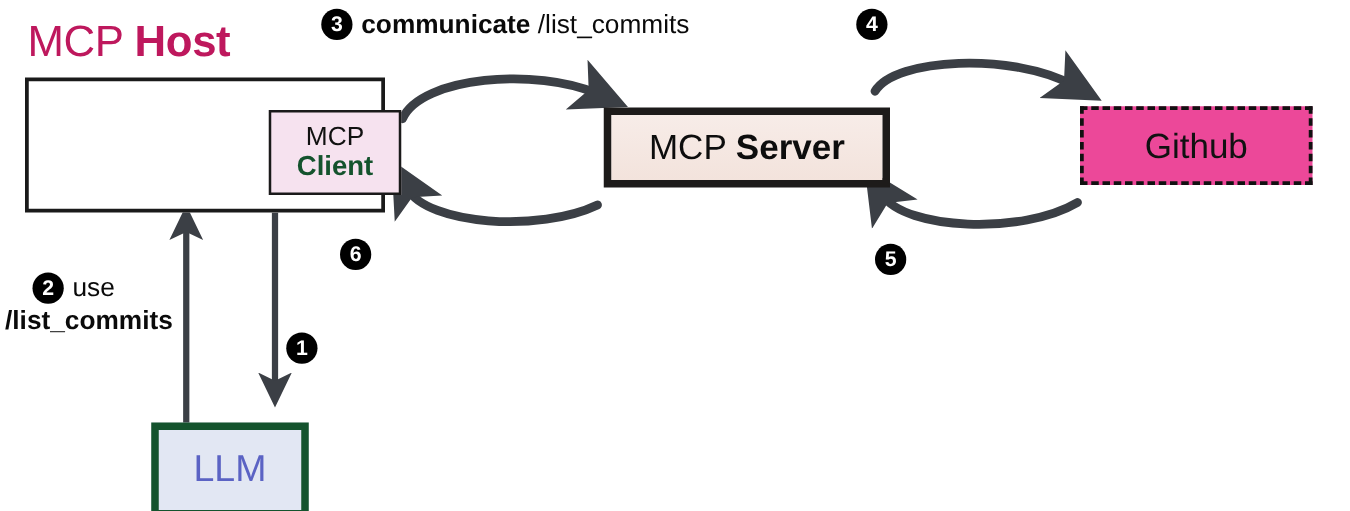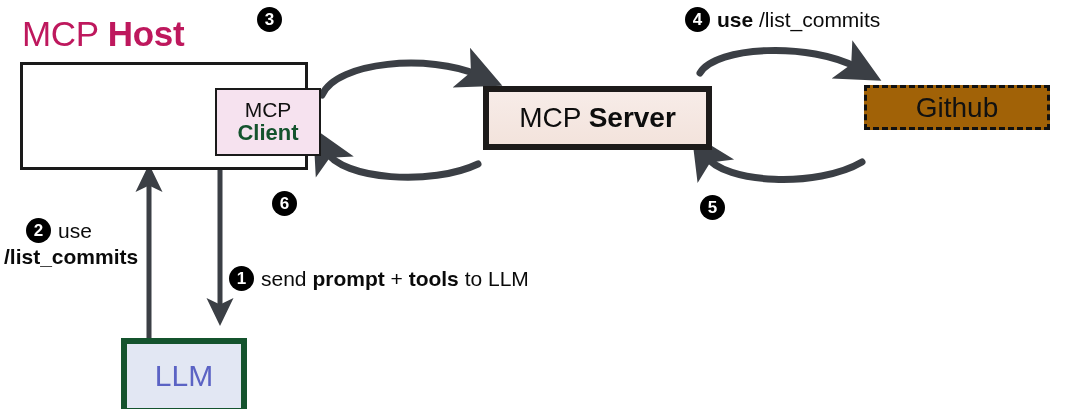--- a/index.html
+++ b/index.html
@@ -85,23 +85,23 @@
     z-index: 5;
   }
   #server-box .label { font-size: 28px; white-space: nowrap; color: #0d0d0d; }
   #server-box .lt { font-weight: 400; }
   #server-box .bd { font-weight: 700; }
 
   #github-box {
     left: 864px;
     top: 85px;
     width: 186px;
-    height: 45px;
+    height: 63px;
     border: 3px dashed #111111;
-    background: #a16207;
+    background: #ec4899;
     z-index: 5;
   }
   #github-box .label { font-size: 28px; color: #111; font-weight: 400; }
 
   #llm-box {
     left: 121px;
     top: 338px;
     width: 126px;
     height: 76px;
     border: 6px solid #14532d;
@@ -206,38 +206,37 @@
   <div id="github-box" class="box">
     <span class="label">Github</span>
   </div>
 
   <div id="llm-box" class="box">
     <span class="label">LLM</span>
   </div>
 
   <div id="label-3" class="step-label">
     <span class="badge b-lg">3</span>
+    <span class="txt"><span class="bd">communicate</span><span class="lt"> /list_commits</span></span>
   </div>
 
   <div id="label-4" class="step-label">
     <span class="badge b-lg">4</span>
-    <span class="txt"><span class="bd">use</span><span class="lt"> /list_commits</span></span>
   </div>
 
   <div id="label-6" class="step-label">
     <span class="badge b-lg">6</span>
   </div>
 
   <div id="label-5" class="step-label">
     <span class="badge b-lg">5</span>
   </div>
 
   <div id="label-1" class="step-label">
     <span class="badge b-lg">1</span>
-    <span class="txt"><span class="lt">send </span><span class="bd">prompt</span><span class="lt"> + </span><span class="bd">tools</span><span class="lt"> to LLM</span></span>
   </div>
 
   <div id="label-2">
     <div class="row1">
       <span class="badge b-lg">2</span>
       <span class="txt"><span class="lt">use</span></span>
     </div>
     <div class="row2">/list_commits</div>
   </div>
 

